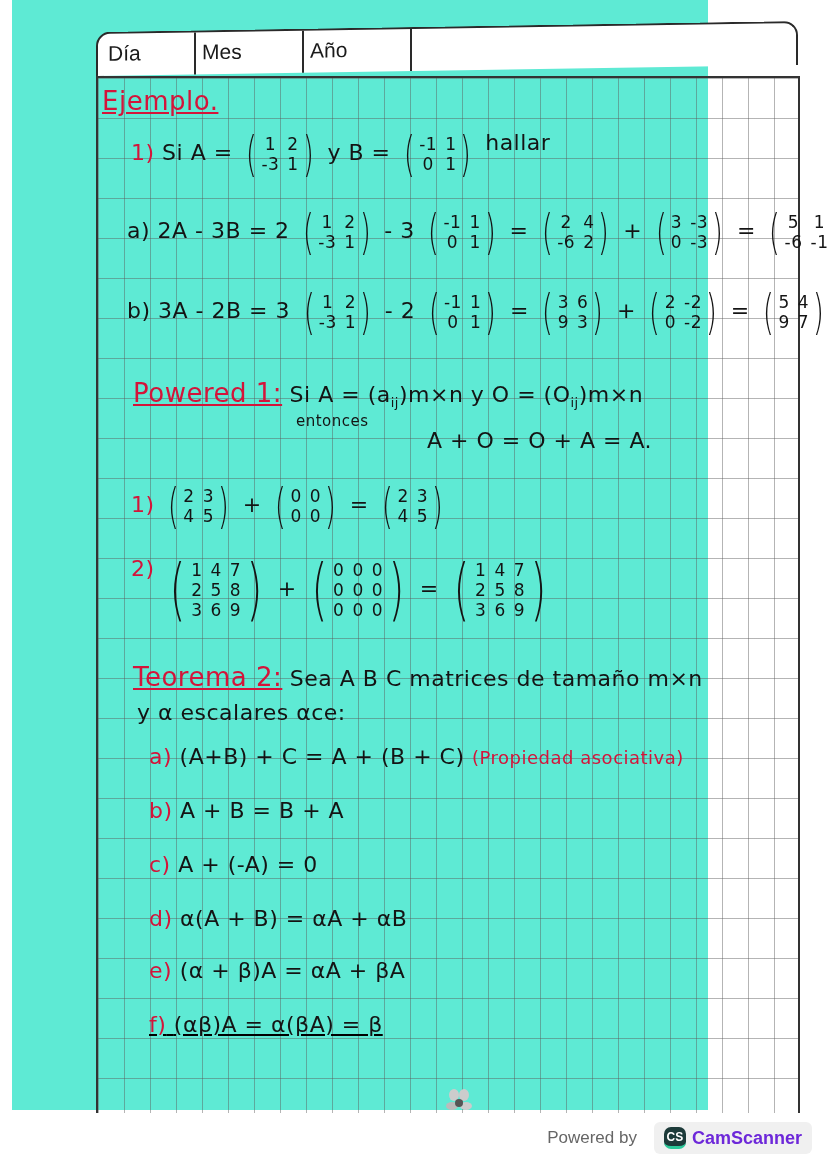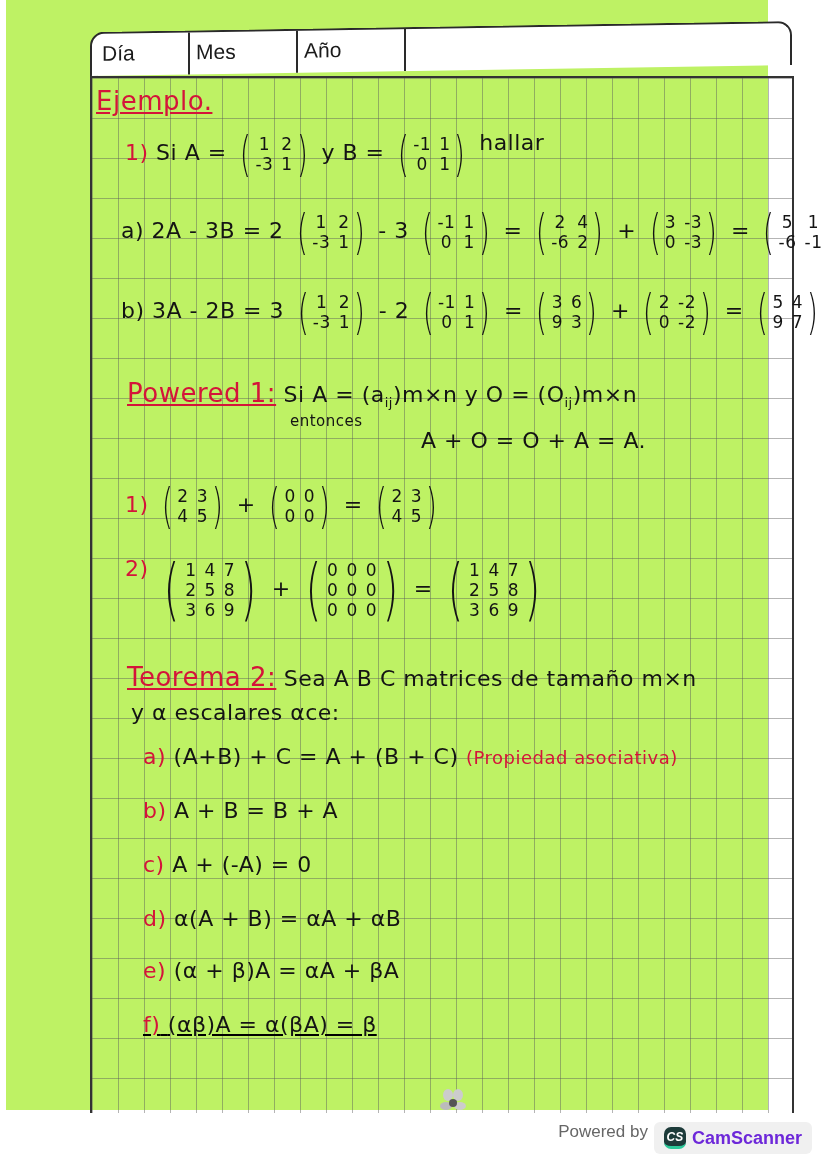--- a/index.html
+++ b/index.html
@@ -1,18 +1,18 @@
 <!DOCTYPE html>
 <html><head>
 <meta charset="utf-8">
 <style>
   html, body { margin:0; padding:0; }
   body { width:828px; height:1171px; background:#ffffff; position:relative; overflow:hidden;
          font-family:"DejaVu Sans", sans-serif; }
-  .page { position:absolute; left:6px; top:0; width:762px; height:1110px; background:#bef264; }
+  .page { position:absolute; left:12px; top:0; width:696px; height:1110px; background:#5eead4; }
   .header-box { position:absolute; left:84px; top:32px; width:698px; height:42px;
                 border:2px solid #2a2a2a; border-bottom:none; border-radius:14px 14px 0 0;
                 transform:skewY(-0.9deg); transform-origin:left bottom; background:#fff; }
   .header-cell { position:absolute; top:8px; font-family:"Liberation Sans", sans-serif;
                  font-size:21px; color:#1a1a1a; }
   .header-sep { position:absolute; top:0; width:1.5px; height:42px; background:#2a2a2a; }
   .grid { position:absolute; left:84px; top:76px; width:700px; height:1035px;
           border-left:2px solid #333; border-right:2px solid #333; border-top:2px solid #333;
           background-image:
             linear-gradient(to right, rgba(90,90,90,0.45) 1px, transparent 1px),
@@ -24,26 +24,26 @@
   .title { font-size:26px;text-decoration:underline; }
   .line { font-size:22px;margin-left:29px; }
   .mat { display:inline-flex; align-items:center; vertical-align:middle; margin:0 2px; }
   .paren { font-size:48px; line-height:1; transform:scaleX(0.6); font-weight:200; }
   .mgrid { display:inline-grid; gap:0 8px; font-size:17px; line-height:20px; text-align:center; }
   .mgrid.c2 { grid-template-columns:repeat(2, auto); }
   .mgrid.c3 { grid-template-columns:repeat(3, auto); }
   .paren3 { font-size:68px; }
   .sub { font-size:13px; vertical-align:sub; }
   .small { font-size:15px; }
-  .footer { position:absolute; right:16px; top:1122px; display:flex; gap:6px; }
+  .footer { position:absolute; right:16px; top:1122px; display:flex; align-items:center; gap:17px; }
   .powered { font-family:"Liberation Sans", sans-serif; font-size:17px; color:#666; }
   .cs-badge { display:flex; align-items:center; gap:6px; background:#f0f0f0; border-radius:6px; padding:5px 10px; }
   .cs-logo { width:22px; height:22px; background:#1d3b3a; border-radius:7px; color:#fff; font-size:12px; font-weight:bold;
              display:flex; align-items:center; justify-content:center; border-bottom:3px solid #2cc99a; box-sizing:border-box;
-             font-family:"Liberation Sans", sans-serif;font-style:italic; }
+             font-family:"Liberation Sans", sans-serif; }
   .cs-name { font-family:"Liberation Sans", sans-serif; font-size:18px; color:#6d28d9; font-weight:bold; }
   .flower { position:absolute; left:432px; top:1088px; width:30px; height:22px; }
 </style>
 </head>
 <body>
 
 <div class="page">
 
   <div class="header-box">
     <span class="header-cell" style="left:10px">Día</span>

